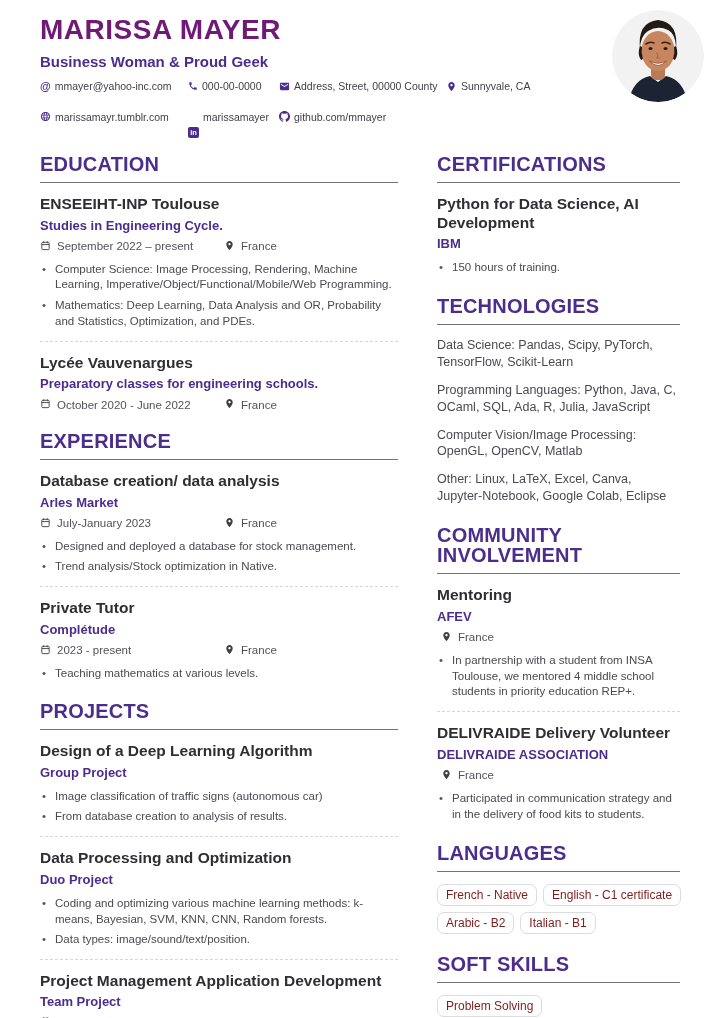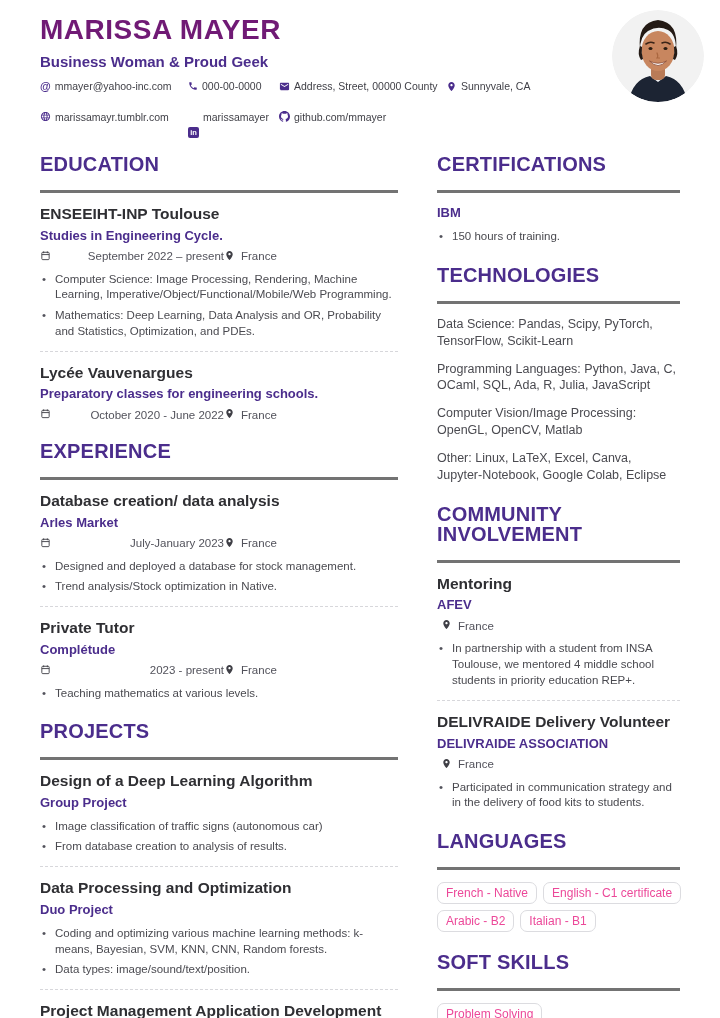--- a/index.html
+++ b/index.html
@@ -47,50 +47,50 @@
   .columns { display: flex; gap: 39px; }
   .col-left  { width: 358px; flex: none; }
   .col-right { width: 243px; flex: none; hyphens: auto; }
 
   
   .section { margin-top: 20px; }
   .columns .section:first-child { margin-top: 0; }
   .section-title {
     font-size: 20px; font-weight: 700; color: #4b2d8c;
     line-height: 1.0; letter-spacing: 0.2px;
-    border-bottom: 3px solid #737373; padding-bottom: 16px;
+    border-bottom: 1px solid #737373; padding-bottom: 8px;
     margin-bottom: 12px;
     hyphens: auto;
   }
 
   
   .entry { margin-top: 2px; }
   .entry-title { font-size: 15.5px; font-weight: 600; color: #2f2f33; line-height: 1.2; hyphens: auto; }
   .entry-sub   { margin-top: 4px; font-size: 13px; font-weight: 700; color: #4b2d8c; }
   .meta { margin-top: 7px; display: flex; align-items: center; font-size: 11.5px; color: #52525b; }
   .meta-item { display: inline-flex; align-items: center; gap: 6px; }
   .meta-item svg { color: #3f3f46; flex: none; }
-  .meta-date { width: 184px; flex: none; justify-content: space-between; }
+  .meta-date { width: 184px; flex: none; }
   .meta-solo { padding-left: 4px; }
   ul.bullets { margin-top: 9px; list-style: none; }
   ul.bullets li {
     position: relative; padding-left: 15px; margin-bottom: 4.5px;
     font-size: 11.5px; line-height: 1.38; color: #4a4a50; hyphens: auto;
   }
   ul.bullets li::before { content: "•"; position: absolute; left: 2px; top: 0; color: #52525b; }
   .divider { border: none; border-top: 1.5px dashed #d7d7db; margin: 11px 0 12px 0; }
 
   
   .tech-group { font-size: 12.5px; line-height: 1.35; color: #4a4a50; margin-bottom: 11px; hyphens: auto; }
 
   
   .pills { display: flex; flex-wrap: wrap; gap: 6px; margin-right: -34px; }
   .pill {
     border: 1.5px solid #dcdce0; border-radius: 7px;
-    padding: 3px 8px; font-size: 12px; color: #ec4899; white-space: nowrap;
+    padding: 3px 8px; font-size: 12px; color: #7f1d1d; white-space: nowrap;
   }
 </style>
 </head>
 <body>
 
 <svg width="0" height="0" style="position:absolute">
   <defs>
     <symbol id="i-phone" viewBox="0 0 24 24">
         <path fill="currentColor" d="M6.62 10.79c1.44 2.83 3.76 5.14 6.59 6.59l2.2-2.21c.27-.27.67-.36 1.02-.24 1.12.37 2.33.57 3.57.57.55 0 1 .45 1 1V20c0 .55-.45 1-1 1-9.39 0-17-7.61-17-17 0-.55.45-1 1-1h3.5c.55 0 1 .45 1 1 0 1.25.2 2.45.57 3.57.11.35.03.74-.25 1.02l-2.2 2.2z"></path>
       </symbol>
@@ -343,20 +343,21 @@
         </div>
       </section>
 
     </div>
 
     <div class="col-right">
 
       <section class="section">
         <h2 class="section-title">CERTIFICATIONS</h2>
         <div class="entry">
+          <div class="entry-title">Python for Data Science, AI Development</div>
           <div class="entry-sub">IBM</div>
           <ul class="bullets">
             <li>150 hours of training.</li>
           </ul>
         </div>
       </section>
 
       <section class="section">
         <h2 class="section-title">TECHNOLOGIES</h2>
         <p class="tech-group">Data Science: Pandas, Scipy, PyTorch, TensorFlow, Scikit-Learn</p>

